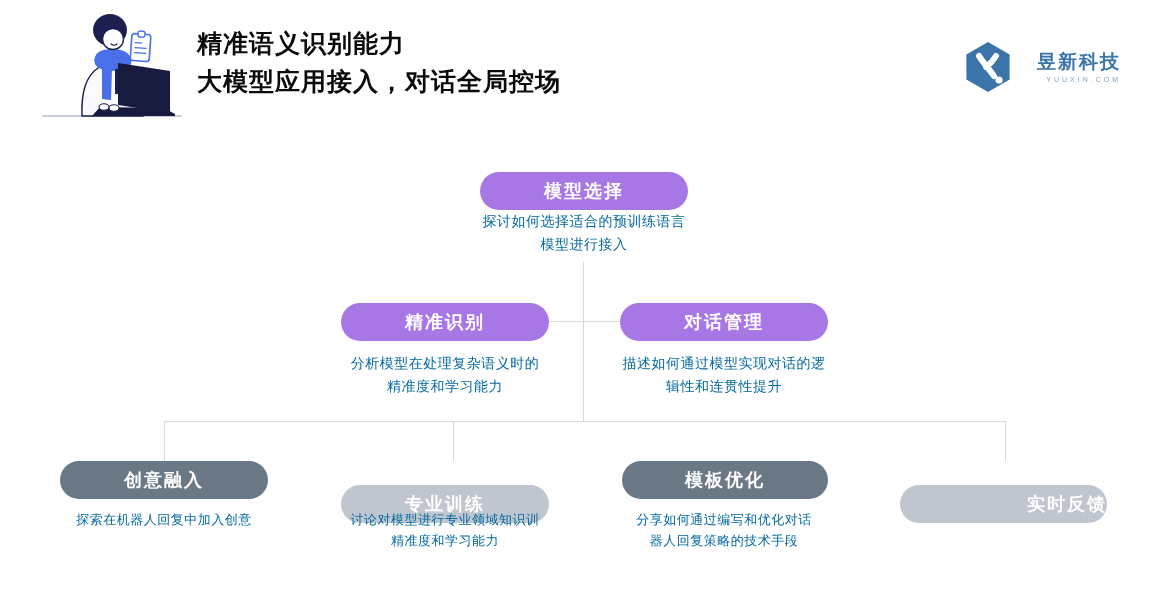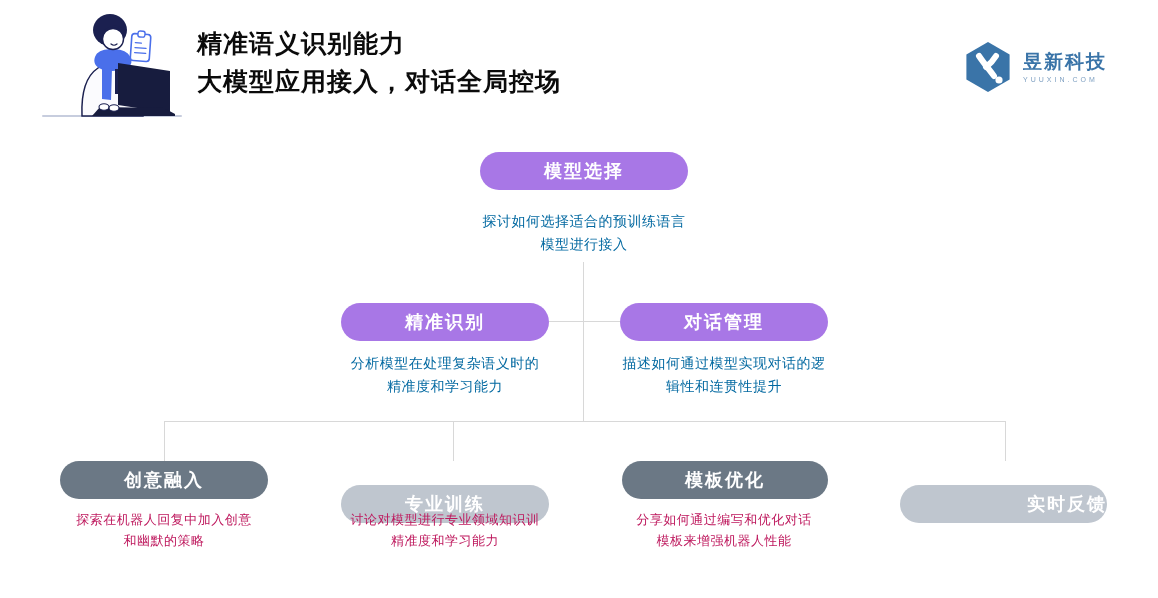--- a/index.html
+++ b/index.html
@@ -3,33 +3,33 @@
 <meta charset="utf-8">
 <style>
   html,body{margin:0;padding:0;background:#ffffff;}
   body{font-family:"Liberation Sans","DejaVu Sans",sans-serif;}
   .stage{position:relative;width:1158px;height:598px;background:#ffffff;overflow:hidden;padding-left:43px;}
 
   
   .illustration{position:absolute;left:42px;top:6px;width:140px;height:118px;}
   .title{position:absolute;left:197px;top:24px;font-size:25px;font-weight:bold;color:#0b0b0b;line-height:38px;letter-spacing:1px;}
   .logo{position:absolute;left:963px;top:40px;display:flex;align-items:center;}
-  .logo-text{margin-left:10px;}
+  .logo-text{margin-left:24px;text-align:right;}
   .logo-name{font-size:19px;font-weight:600;color:#3a74a8;letter-spacing:2px;line-height:22px;}
   .logo-domain{font-size:7px;color:#7fa0c2;letter-spacing:3px;margin-top:3px;}
 
   
   .pill{position:absolute;height:38px;border-radius:19px;display:flex;align-items:center;justify-content:center;
         color:#ffffff;font-size:18px;font-weight:bold;letter-spacing:2px;}
   .pill.purple{background:#a877e6;}
   .pill.dark{background:#6b7885;}
   .pill.light{background:#bfc6cf;margin-top:24px;}
 
   .desc{position:absolute;width:300px;text-align:center;color:#0369a1;font-size:14px;line-height:23px;letter-spacing:0.5px;}
-  .desc.small{font-size:13px;line-height:21px;color:#be185d;}
+  .desc.small{font-size:13px;line-height:21px;color:#0369a1;}
 
   
   .vline,.hline{position:absolute;background:#d8d8d8;}
   .vline{width:1px;}
   .hline{height:1px;}
 </style>
 </head>
 <body>
 
 <div class="stage">
@@ -90,21 +90,21 @@
     </div>
   </div>
 
   <div class="vline" style="left:583px;top:262px;height:159px;"></div>
   <div class="hline" style="left:549px;top:321px;width:71px;"></div>
   <div class="hline" style="left:164px;top:421px;width:842px;"></div>
   <div class="vline" style="left:164px;top:421px;height:40px;"></div>
   <div class="vline" style="left:453px;top:421px;height:40px;"></div>
   <div class="vline" style="left:1005px;top:421px;height:40px;"></div>
 
-  <div class="pill purple" style="left:480px;top:152px;width:208px;">
+  <div class="pill purple" style="left:480px;top:172px;width:208px;">
     <span>模型选择</span>
   </div>
   <div class="desc" style="left:434px;top:210px;">
     <div>探讨如何选择适合的预训练语言</div>
     <div>模型进行接入</div>
   </div>
 
   <div class="pill purple" style="left:341px;top:303px;width:208px;">
     <span>精准识别</span>
   </div>
@@ -119,36 +119,35 @@
   <div class="desc" style="left:574px;top:352px;">
     <div>描述如何通过模型实现对话的逻</div>
     <div>辑性和连贯性提升</div>
   </div>
 
   <div class="pill dark" style="left:60px;top:461px;width:208px;">
     <span>创意融入</span>
   </div>
   <div class="desc small" style="left:14px;top:509px;">
     <div>探索在机器人回复中加入创意</div>
-    <div>和幽默的策略</div>
   </div>
 
   <div class="pill light" style="left:341px;top:461px;width:208px;">
     <span>专业训练</span>
   </div>
   <div class="desc small" style="left:295px;top:509px;">
     <div>讨论对模型进行专业领域知识训</div>
     <div>精准度和学习能力</div>
   </div>
 
   <div class="pill dark" style="left:622px;top:461px;width:206px;">
     <span>模板优化</span>
   </div>
   <div class="desc small" style="left:574px;top:509px;">
     <div>分享如何通过编写和优化对话</div>
-    <div>模板来增强机器人性能</div>
+    <div>器人回复策略的技术手段</div>
   </div>
 
   <div class="pill light" style="left:900px;top:461px;width:207px;justify-content:flex-end;">
     <span>实时反馈</span>
   </div>
 
 </div>
 
 </body></html>

